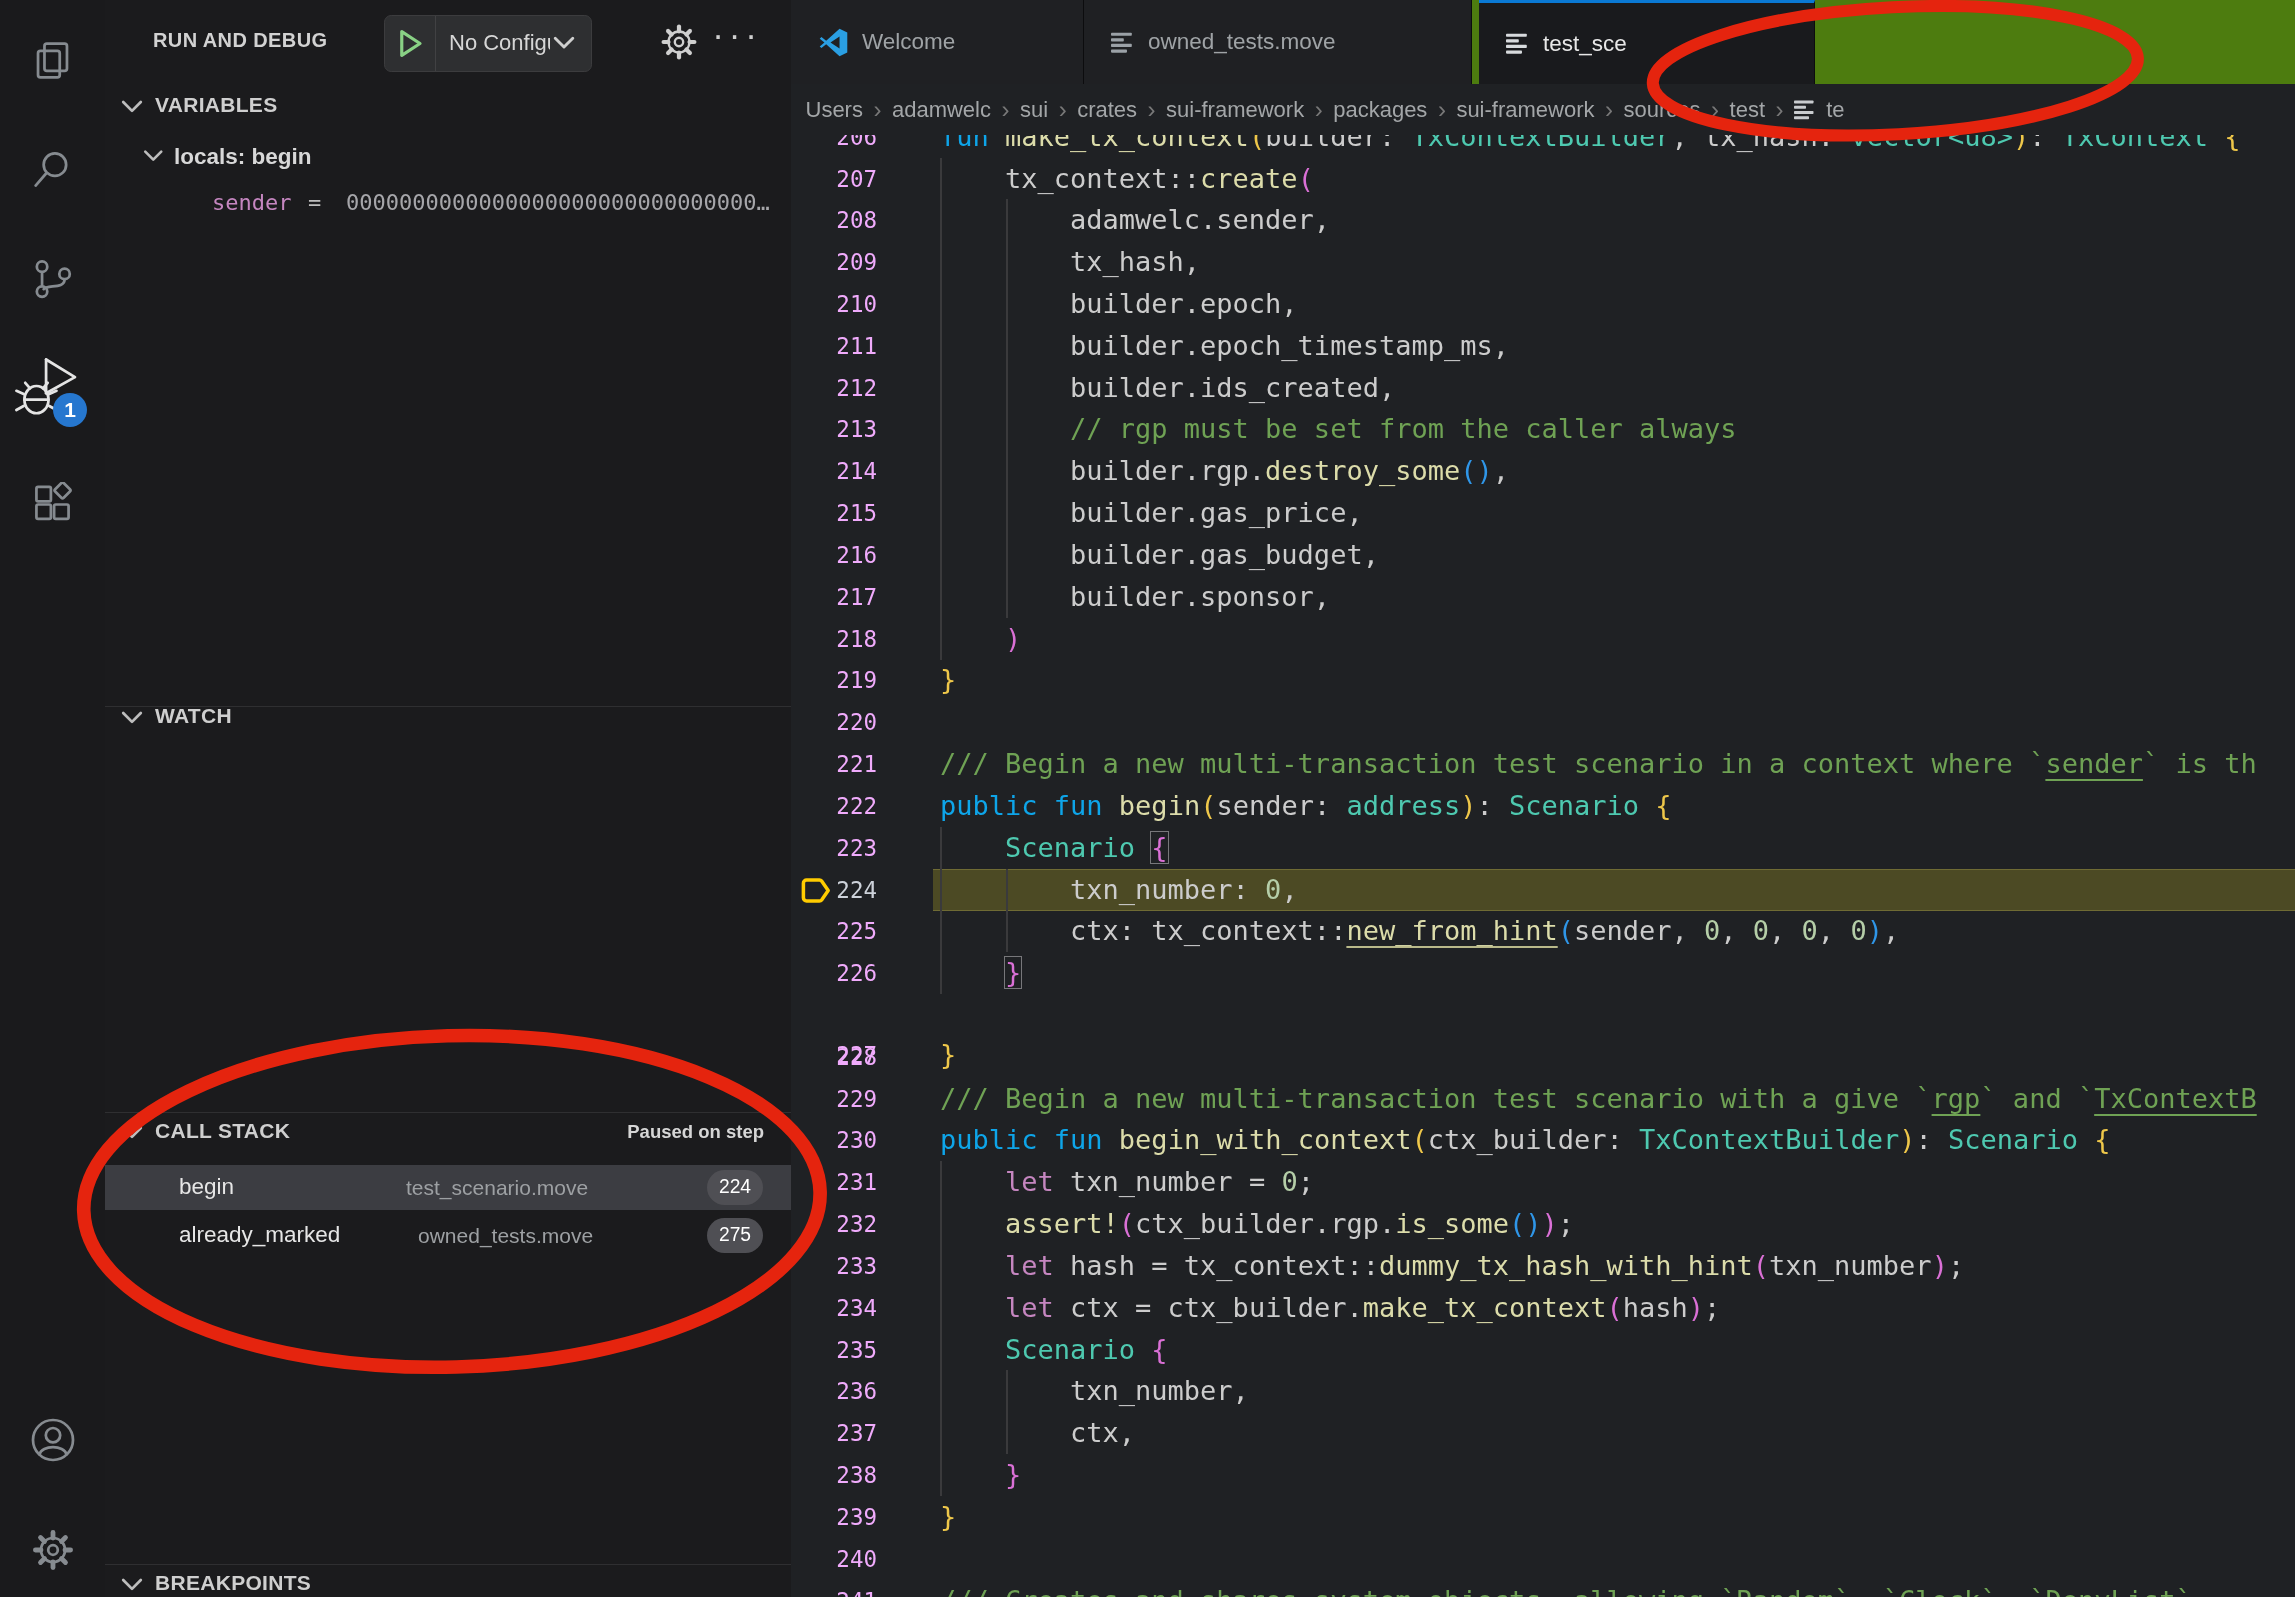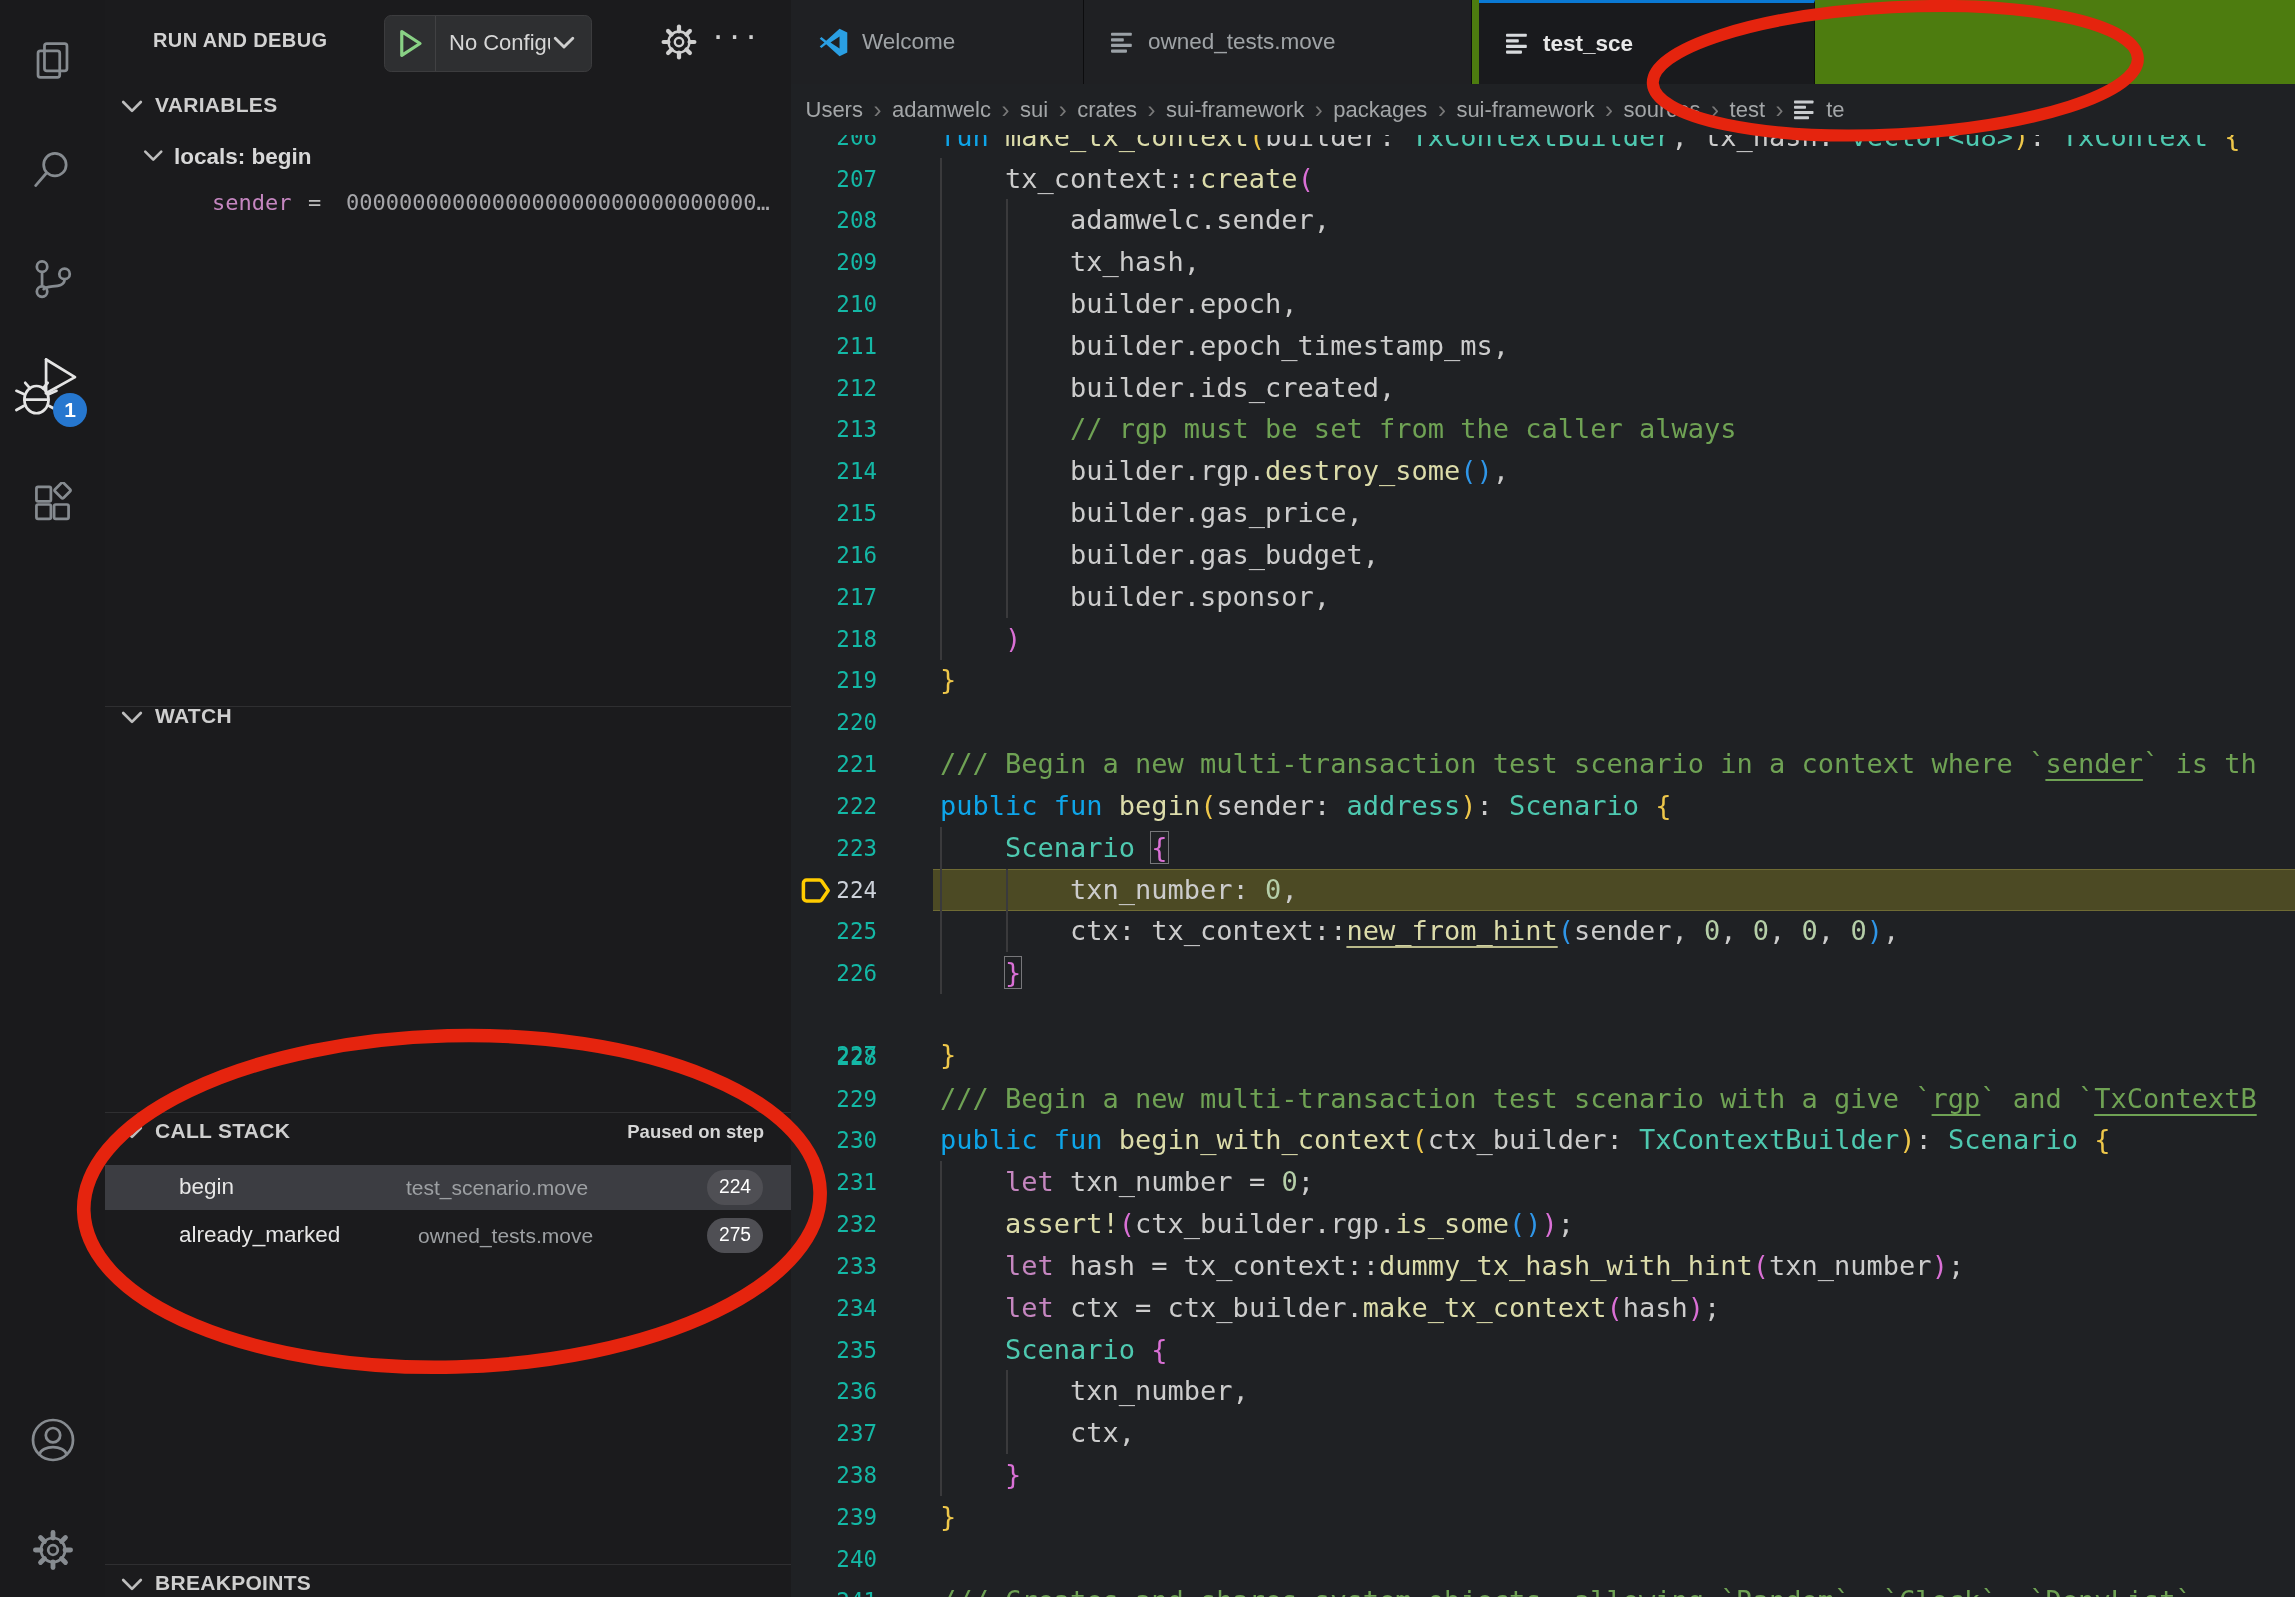--- a/index.html
+++ b/index.html
@@ -40,33 +40,33 @@
   .frame-name{position:absolute;left:74px;top:8.8px;font-size:22.5px;color:#e6e6e6;white-space:nowrap;}
   .frame-file{position:absolute;top:10.5px;font-size:21px;color:#9da0a3;white-space:nowrap;}
   .frame-badge{position:absolute;left:602px;top:4.8px;min-width:56px;height:35px;background:#4f4f54;border-radius:17.7px;
     color:#fff;font-size:19.3px;display:flex;align-items:center;justify-content:center;}
   
   #editor{position:absolute;left:791px;top:0;width:1505px;height:1597px;background:#1f2124;}
   #tabbar{position:absolute;left:0;top:0;width:1505px;height:84px;background:#4d7c0f;}
   .tab{position:absolute;top:0;height:84px;display:flex;align-items:center;box-sizing:border-box;border-right:0.8px solid #0c0c0e;background:#1f2023;}
   .tab .tab-label{font-size:22.5px;color:#9fa3a6;margin-left:13px;white-space:nowrap;}
   .tab.active{background:#191a1d;border-top:3.2px solid #0a79d4;}
-  .tab.active .tab-label{color:#e8e8e8;font-weight:bold;}
+  .tab.active .tab-label{color:#e8e8e8;}
   .tab-icon{margin-left:27px;flex:0 0 auto;}
   #breadcrumbs{position:absolute;left:0;top:84px;width:1505px;height:51px;background:#1f2124;display:flex;align-items:center;
     padding-left:14.5px;box-sizing:border-box;white-space:nowrap;overflow:hidden;z-index:3;}
   .bc-item{font-size:22px;color:#a3a6a8;}
   .bc-sep{font-size:24px;color:#787878;margin:0 10.5px;}
   .bc-file{display:flex;align-items:center;}
   .bc-file .bc-item{margin-left:9.7px;}
   
   #code-clip{position:absolute;left:0;top:135px;width:1505px;height:1462px;overflow:hidden;}
   .code-row{position:absolute;left:0;width:1505px;height:42px;}
   .ln{position:absolute;left:0;top:0;width:86px;text-align:right;font-family:"DejaVu Sans Mono",monospace;
-    font-size:22.5px;line-height:42px;color:#14b8a6;}
+    font-size:22.5px;line-height:42px;color:#f0abfc;}
   .code-row.hl .ln{color:#cdd2da;}
   .code-row.hl .row-bg{position:absolute;left:142px;right:0;top:0;bottom:0;background:#4c4a24;
     border-top:0.8px solid rgba(205,195,95,.28);border-bottom:0.8px solid rgba(205,195,95,.28);}
   .guide{position:absolute;top:0;width:1.6px;height:42px;background:#3a3a3c;}
   .code-text{position:absolute;left:149px;top:0;margin:0;font-family:"DejaVu Sans Mono",monospace;
     font-size:27px;line-height:42px;white-space:pre;}
   .gutter-arrow{position:absolute;left:9.7px;top:5.6px;}
   .s-kw{color:#0ea5e9}.s-tx{color:#cccccc}.s-fn{color:#dcdcaa}.s-ty{color:#4ec9b0}
   .s-nu{color:#b5cea8}.s-cm{color:#6fa254}.s-lt{color:#c586c0}
   .s-b1{color:#eec74a}.s-b2{color:#da70d6}.s-b3{color:#2f96e8}

